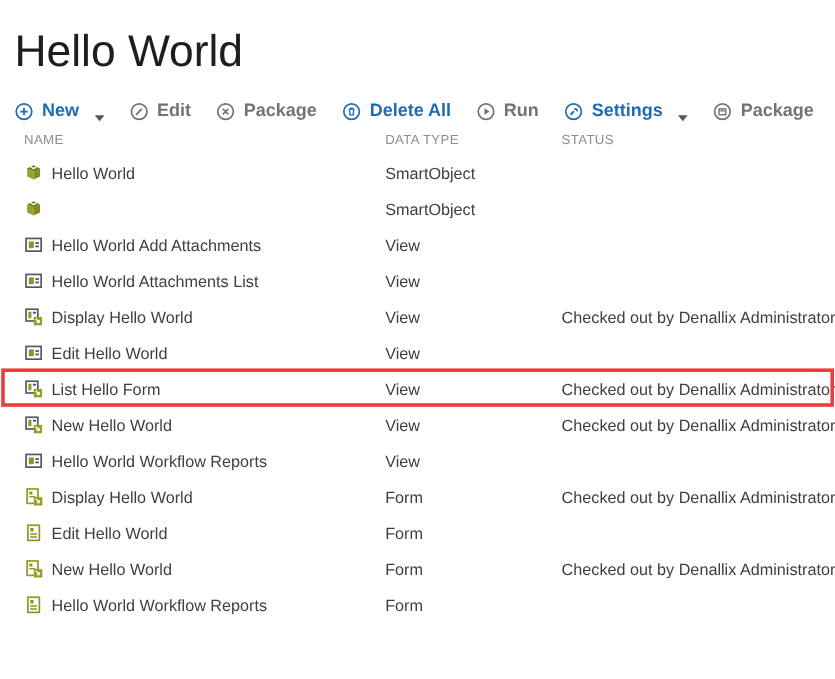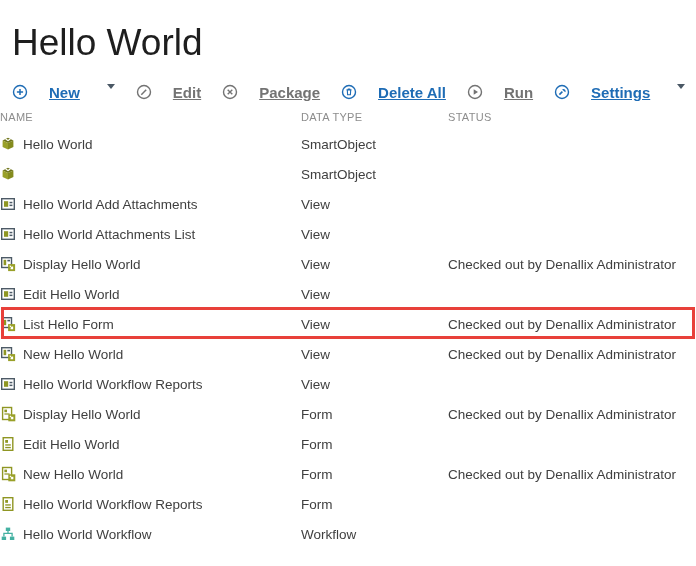--- a/index.html
+++ b/index.html
@@ -14,30 +14,30 @@
     font-size:37px;line-height:42px;
     font-weight:200;color:#1e1e1e;letter-spacing:0px;
   }
   
   .toolbar{
     margin:20px 0 0 12px;
     display:flex;align-items:center;gap:21px;
     font-size:15px;font-weight:700;
     user-select:none;white-space:nowrap;
   }
-  .tb-item{display:inline-flex;align-items:flex-start;gap:21px;color:#1e6cb5;cursor:pointer;text-decoration:underline;}
+  .tb-item{display:inline-flex;align-items:flex-end;gap:7px;color:#1e6cb5;cursor:pointer;}
   .tb-item.disabled{color:#737373;cursor:default;}
   .tb-item svg{display:block;}
   .tb-caret{
     margin-left:6px;width:0;height:0;
     border-left:4px solid transparent;border-right:4px solid transparent;
     border-top:5px solid #4a5865;
   }
   
-  .grid{display:grid;grid-template-columns:301px 147px 1fr;padding-left:0;}
+  .grid{display:grid;grid-template-columns:301px 147px 1fr;padding-left:20px;}
   .table-header{
     margin-top:7px;height:18px;align-items:center;
     font-size:11px;color:#8d8d8d;letter-spacing:0.3px;
   }
   
   .rows{margin-top:3px;}
   .row{height:30px;align-items:center;position:relative;cursor:pointer;}
   .cell{font-size:13.5px;color:#3f3f3f;white-space:nowrap;overflow:hidden;}
   .cell.name{display:flex;align-items:center;gap:7px;}
   .cell.name .ric{flex:0 0 16px;height:16px;}
@@ -322,28 +322,13 @@
             <rect x="5.2" y="4" width="2.8" height="2.8" fill="#8f9623"></rect>
             <rect x="5.2" y="8.3" width="5.6" height="1.3" fill="#8f9623"></rect>
             <rect x="5.2" y="10.9" width="5.6" height="1.3" fill="#8f9623"></rect>
           </svg>
         </span>
         <span>Hello World Workflow Reports</span>
       </span>
       <span class="cell type">Form</span>
       <span class="cell status"></span>
     </div>
-    <div class="grid row">
-      <span class="cell name">
-        <span class="ric">
-          <svg width="16" height="16" viewBox="0 0 16 16">
-            <rect x="5.8" y="1.6" width="4.4" height="3.4" fill="#44b1a2"></rect>
-            <path d="M8 5v2.4M3.9 10.6V7.4h8.2v3.2" stroke="#44b1a2" stroke-width="1.3" fill="none"></path>
-            <rect x="1.7" y="10.6" width="4.4" height="3.4" fill="#44b1a2"></rect>
-            <rect x="9.9" y="10.6" width="4.4" height="3.4" fill="#44b1a2"></rect>
-          </svg>
-        </span>
-        <span>Hello World Workflow</span>
-      </span>
-      <span class="cell type">Workflow</span>
-      <span class="cell status"></span>
-    </div>
   </div>
 
 </body></html>

